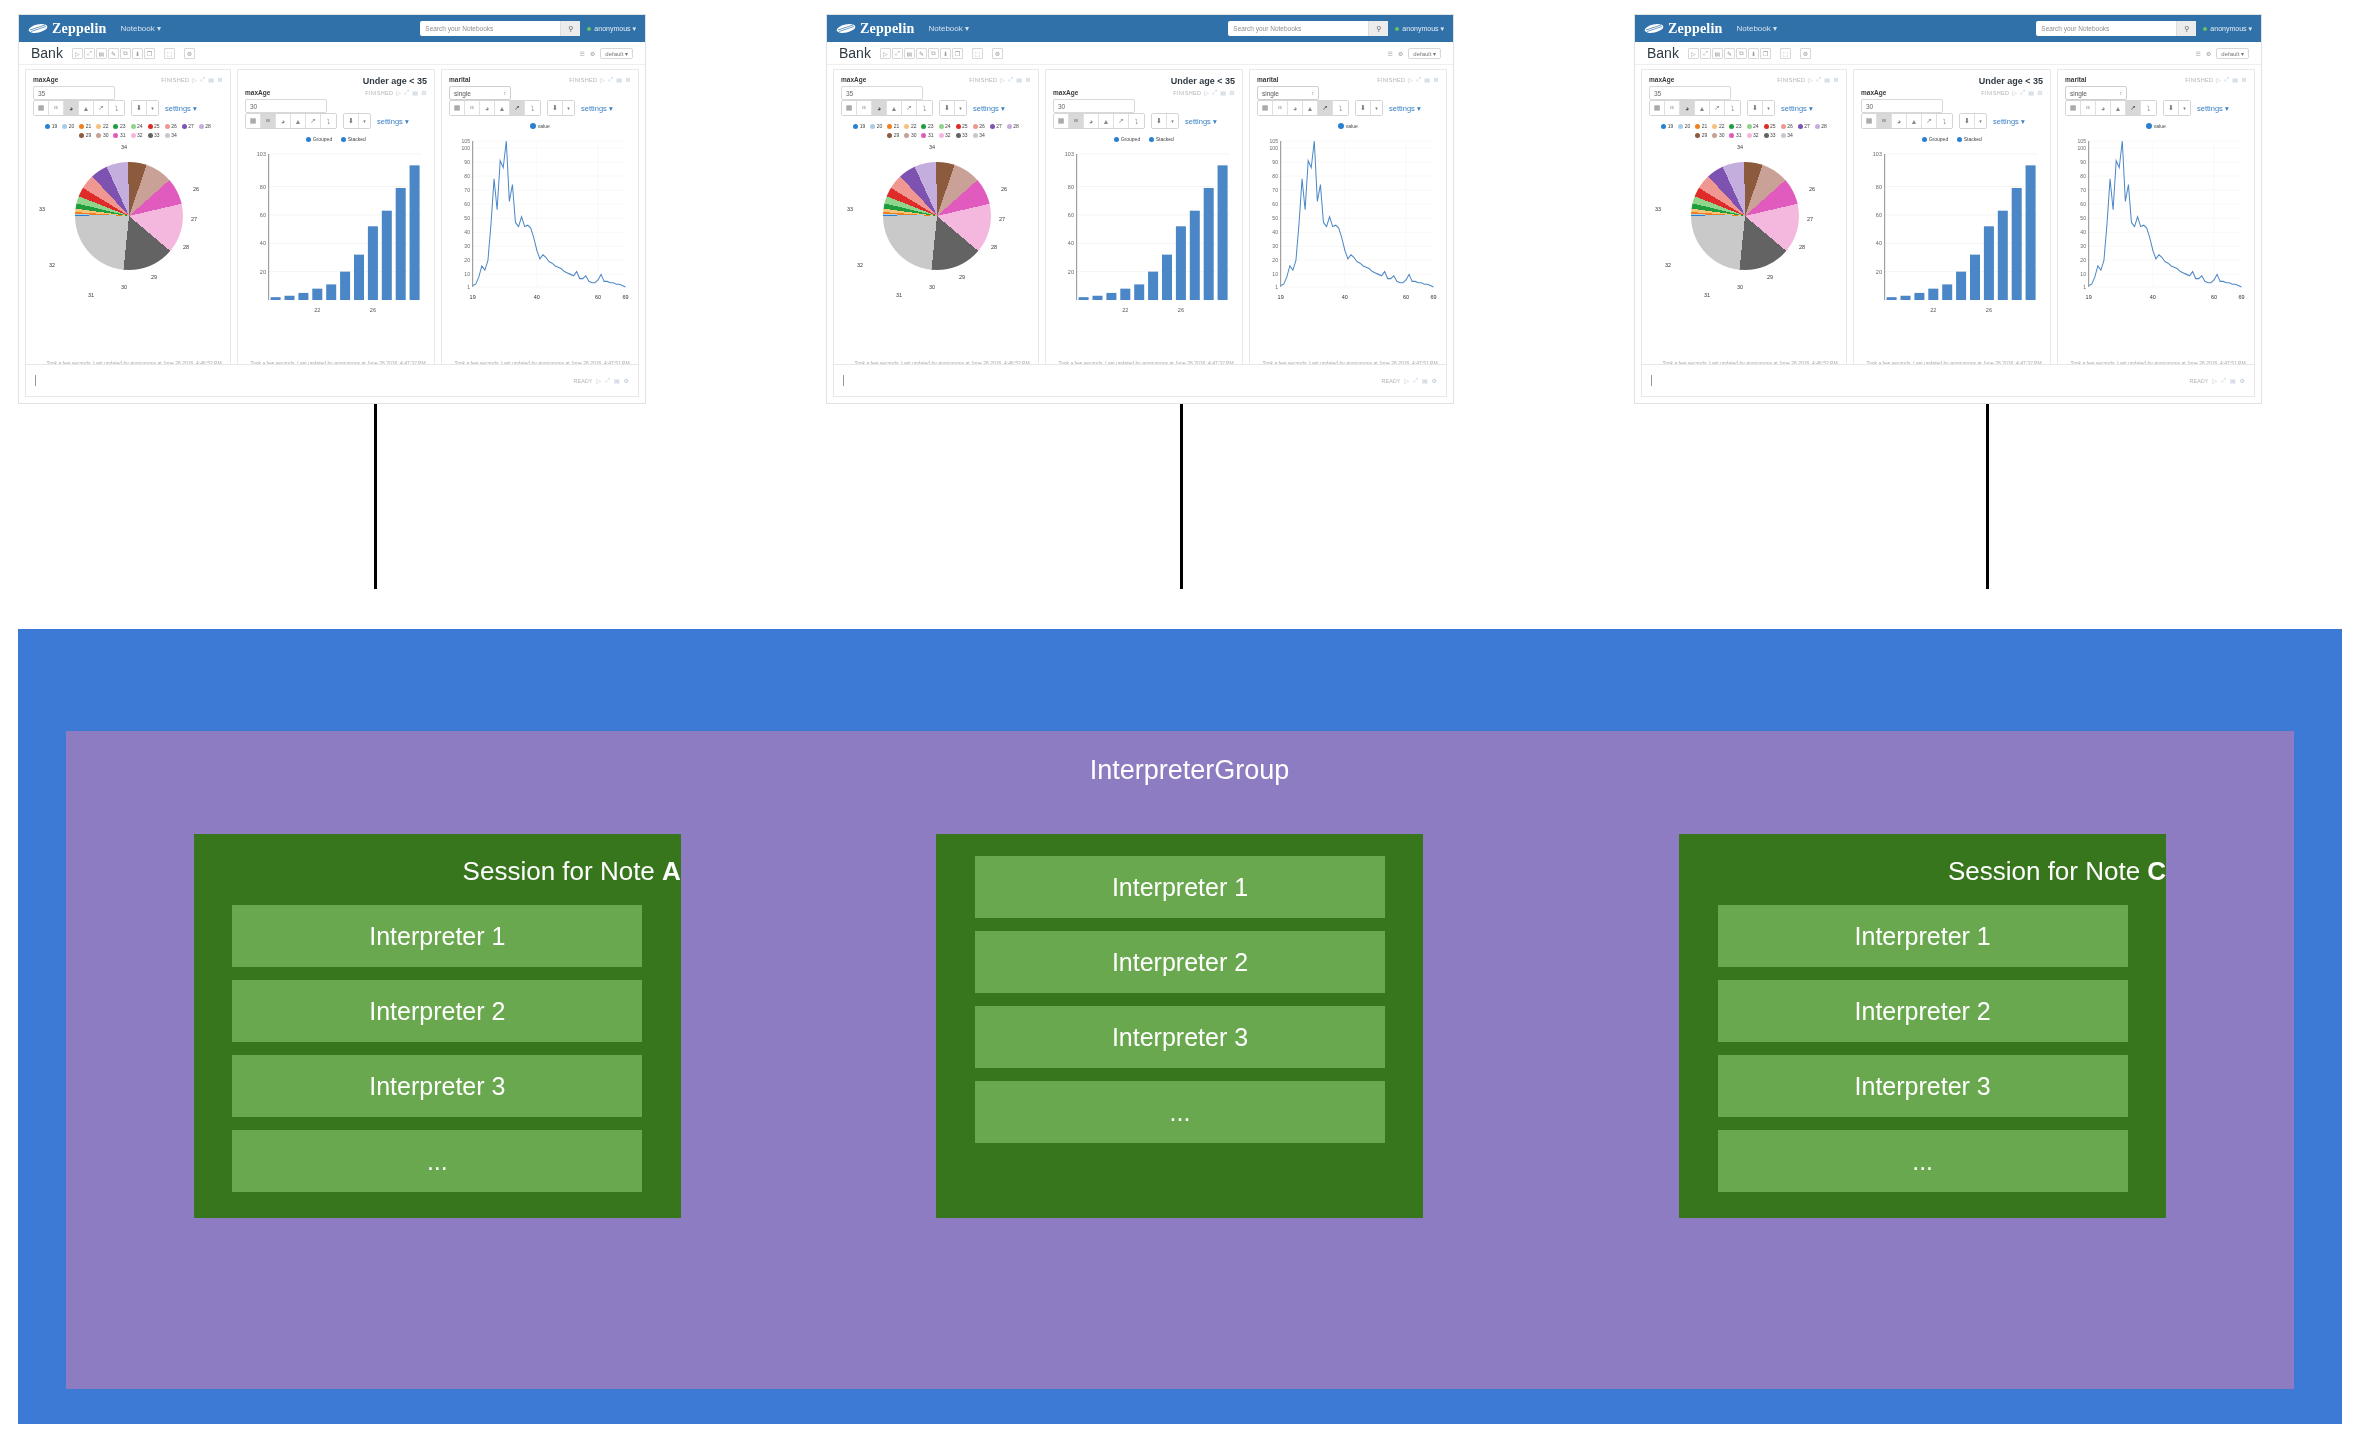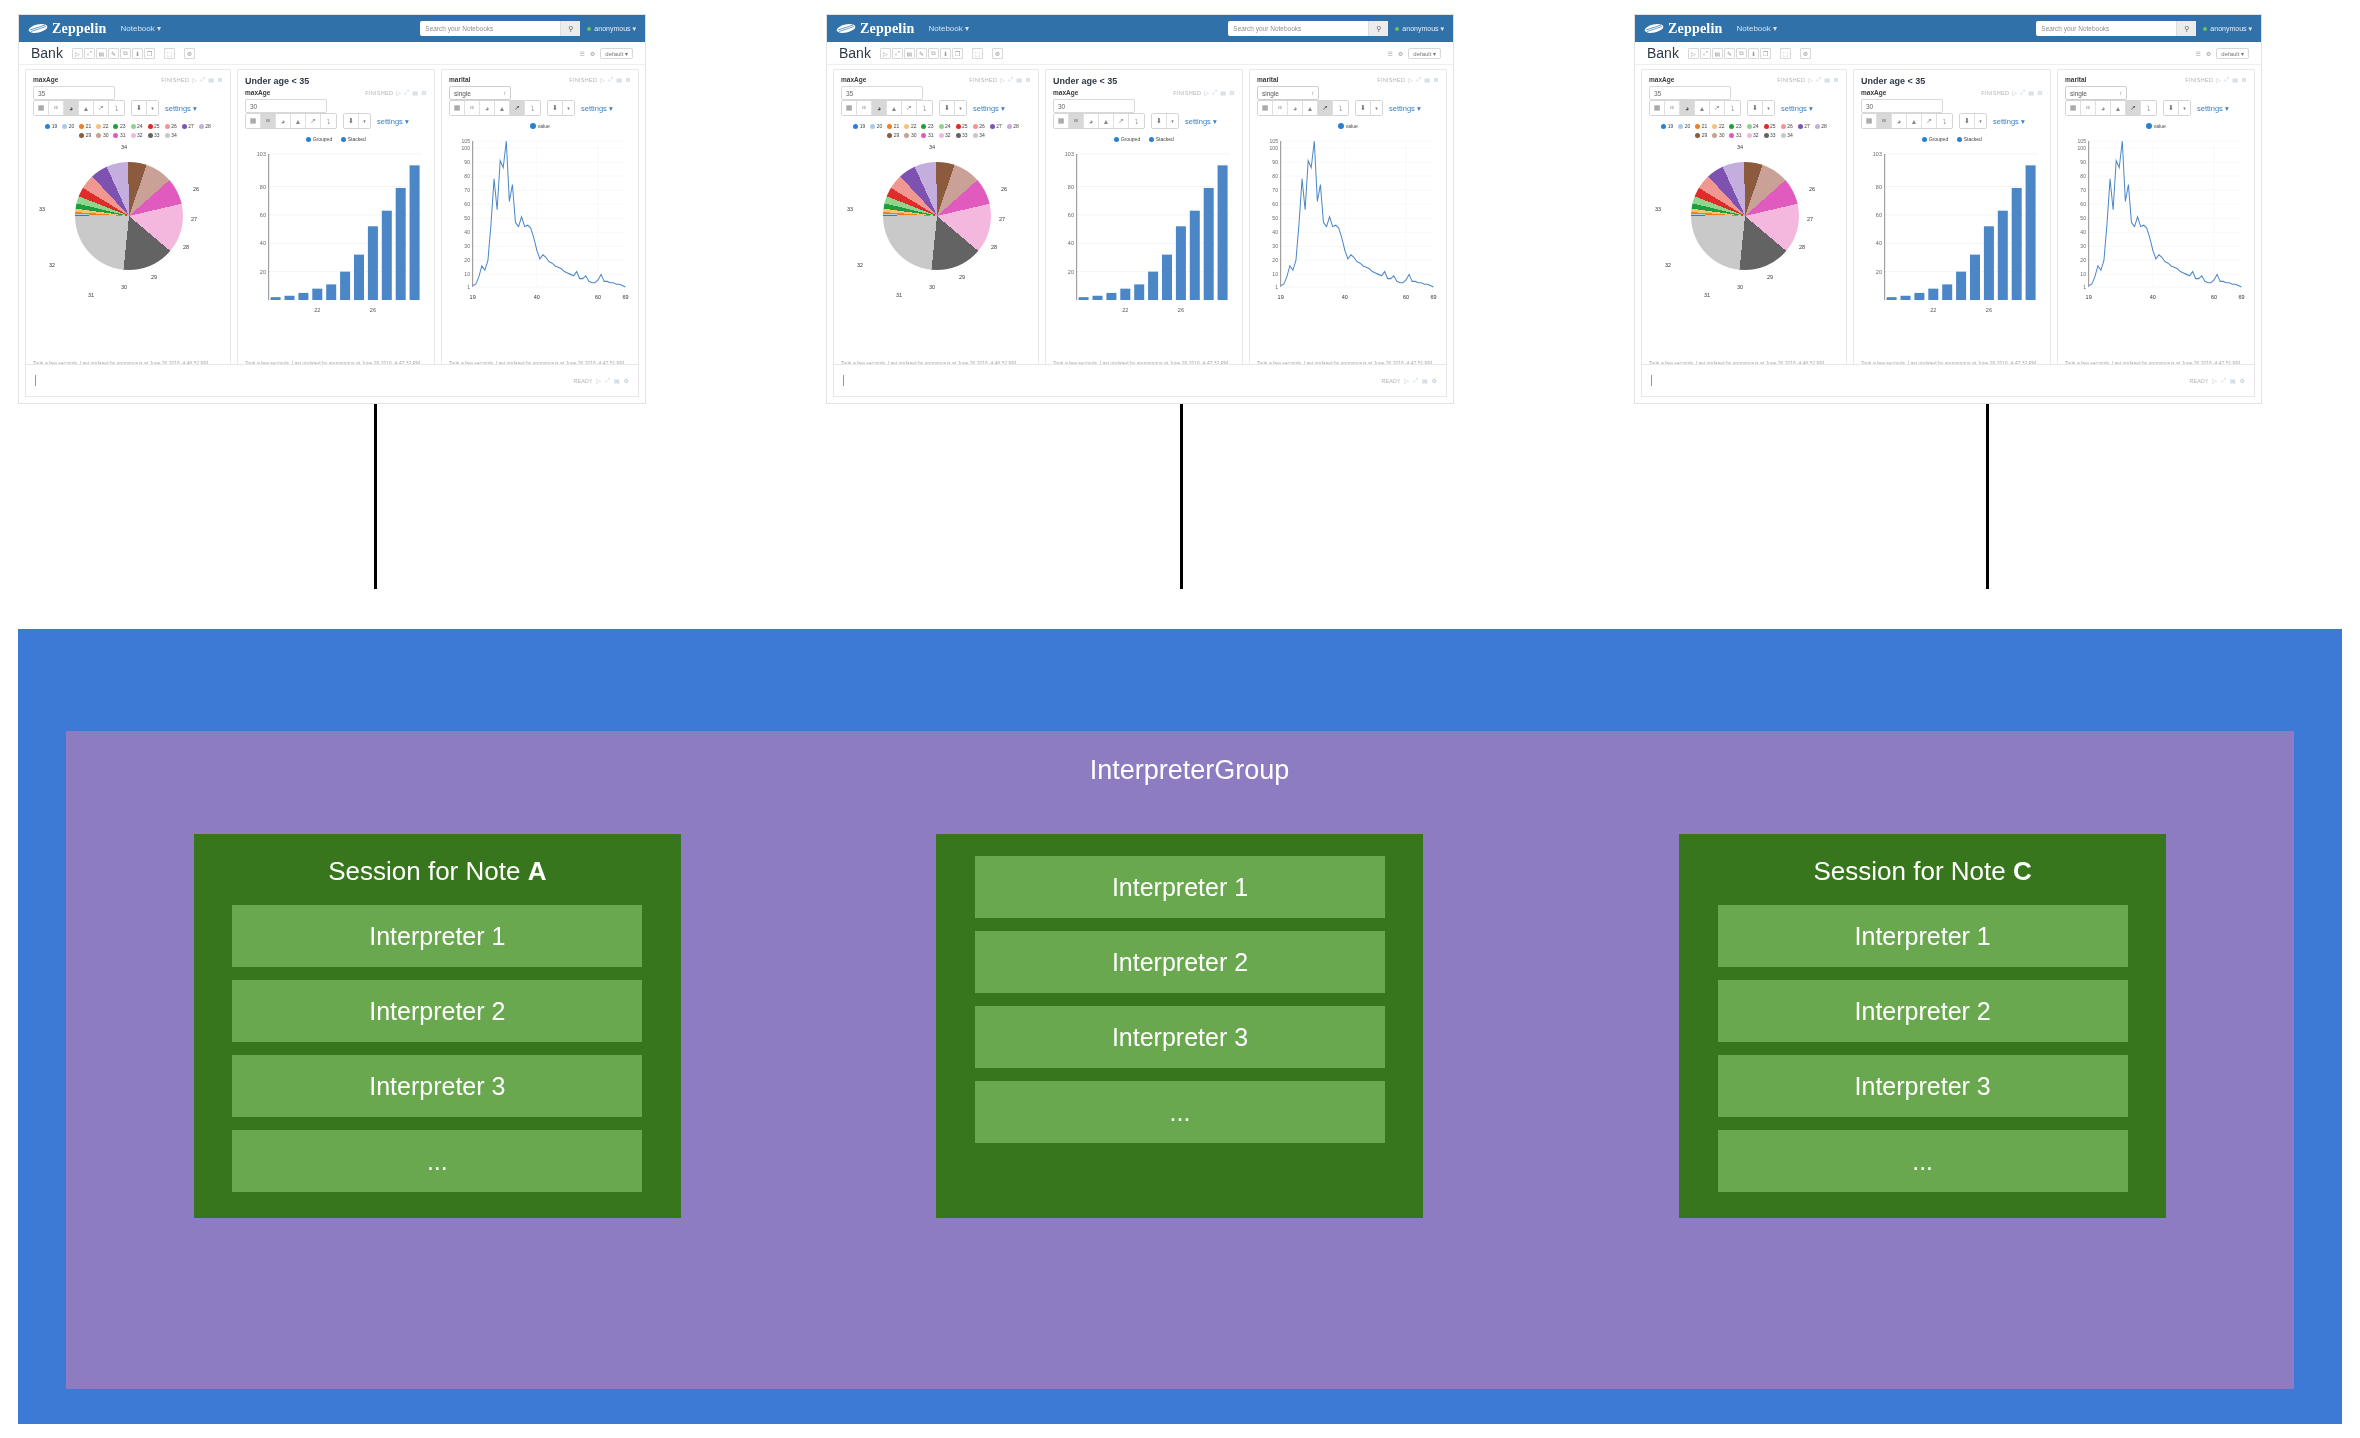--- a/index.html
+++ b/index.html
@@ -1,19 +1,19 @@
 <!DOCTYPE html>
 <html><head>
 <meta charset="utf-8">
 <style>
   html,body{margin:0;padding:0;background:#fff;}
   body{width:2360px;height:1438px;font-family:"Liberation Sans",sans-serif;position:relative;overflow:hidden;}
 
   
-  .nb{position:absolute;top:14px;width:628px;height:390px;background:#fff;border:1px solid #e2e2e2;box-sizing:border-box;}
+  .nb{position:absolute;top:14px;width:628px;height:390px;background:#fff;border:1px solid #e2e2e2;box-sizing:border-box;text-align:right;}
   .nb-a{left:18px;}
   .nb-b{left:826px;}
   .nb-c{left:1634px;}
 
   .nb-header{height:27px;background:#3071a9;display:flex;align-items:center;padding:0 9px;box-sizing:border-box;}
   .zep-logo{width:20px;height:13px;margin-right:4px;flex:none;}
   .zep-name{color:#fff;font-weight:bold;font-size:14px;letter-spacing:.2px;font-family:"Liberation Serif",serif;}
   .nb-menu{color:#d3e1ee;font-size:8px;margin-left:14px;}
   .nb-head-right{margin-left:auto;display:flex;align-items:center;gap:7px;}
   .srch{width:160px;height:15px;background:#fff;border-radius:2px;display:flex;align-items:center;box-sizing:border-box;}
@@ -74,21 +74,21 @@
   
   .conn{position:absolute;width:3px;background:#000;}
 
   
   .jvm{position:absolute;left:18px;top:629px;width:2324px;height:795px;background:#3d7ad6;box-sizing:border-box;}
   .jvm-title{color:#fff;font-size:31px;text-align:center;padding-top:24px;font-weight:400;}
   .igroup{position:absolute;left:48px;top:102px;right:48px;bottom:35px;background:#8d7cc2;padding-left:19px;}
   .igroup-title{color:#fff;font-size:27px;text-align:center;padding-top:24px;font-weight:400;}
   .sessions{position:absolute;left:0;right:0;top:103px;display:flex;justify-content:space-around;}
   .session{width:487px;background:#38761d;padding:22px 0 26px 0;box-sizing:border-box;}
-  .session-title{color:#fff;font-size:26px;text-align:center;margin-bottom:18px;font-weight:400;}
+  .session-title{color:#fff;font-size:26px;text-align:right;margin-bottom:18px;font-weight:400;}
   .session-title b{font-weight:bold;}
   .interp{width:410px;margin:0 auto 13px auto;background:#6aa84f;height:62px;display:flex;align-items:center;justify-content:center;color:#fff;font-size:25px;}
   .interp:last-child{margin-bottom:0;}
 </style>
 </head>
 <body>
 
 <div class="nb nb-a">
     <div class="nb-header">
       <svg class="zep-logo" viewBox="0 0 40 26">

